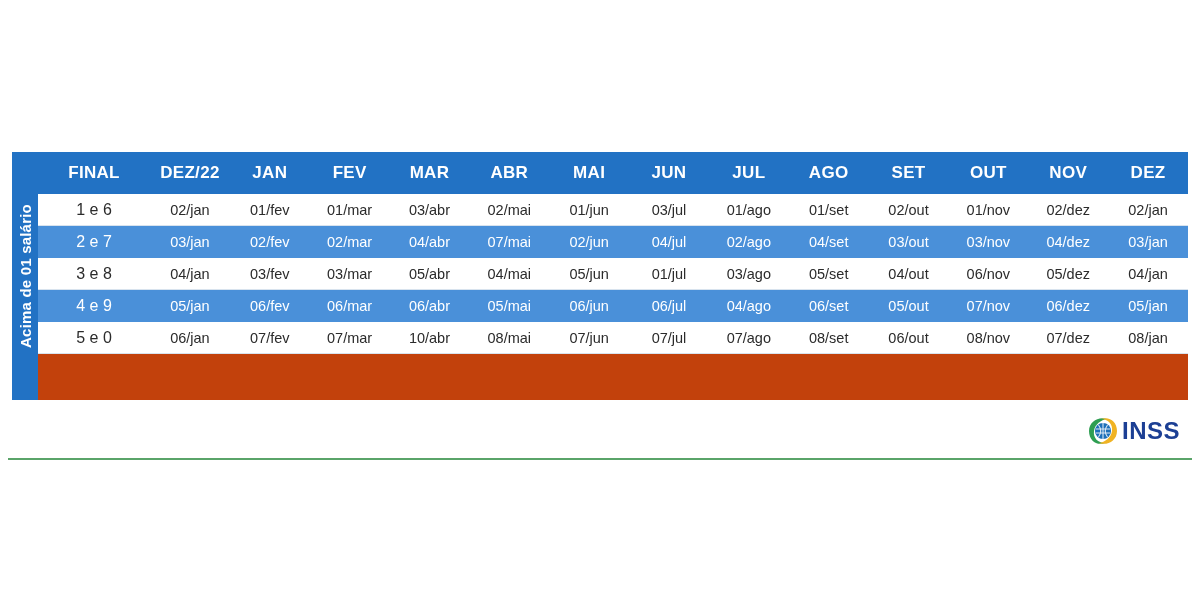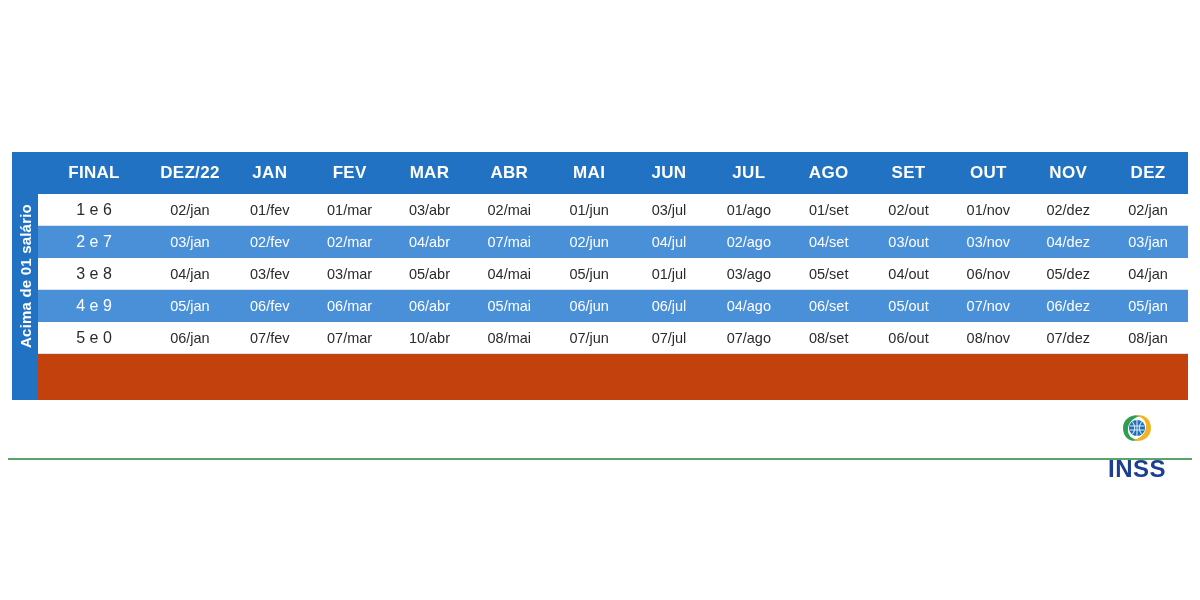--- a/index.html
+++ b/index.html
@@ -112,23 +112,23 @@
   }
 
   
   .logo-wrap {
     position: absolute;
     left: 1085px;
     top: 412px;
     width: 104px;
     height: 38px;
     display: flex;
-    flex-direction: column;
+    flex-direction: row;
     align-items: center;
-    gap: 9px;
+    gap: 1px;
   }
   .logo-mark {
     width: 36px;
     height: 32px;
     flex: 0 0 36px;
     position: relative;
   }
   .logo-text {
     font-size: 24px;
     font-weight: bold;

